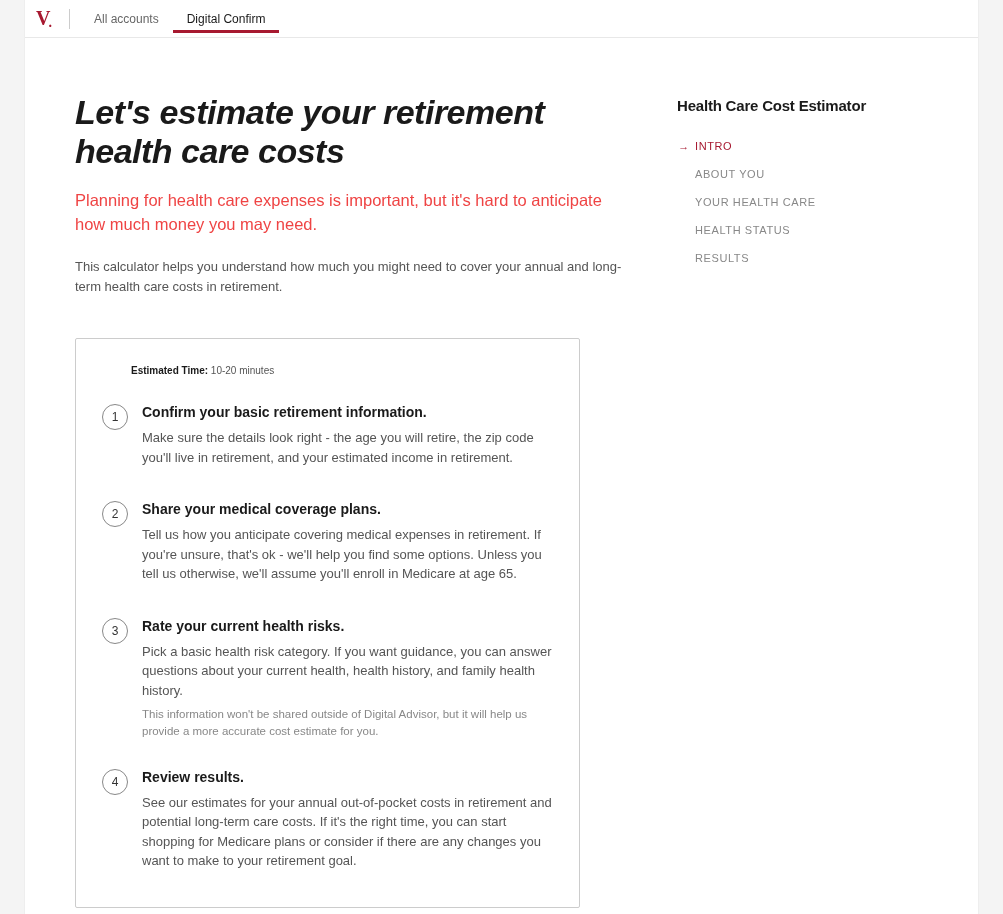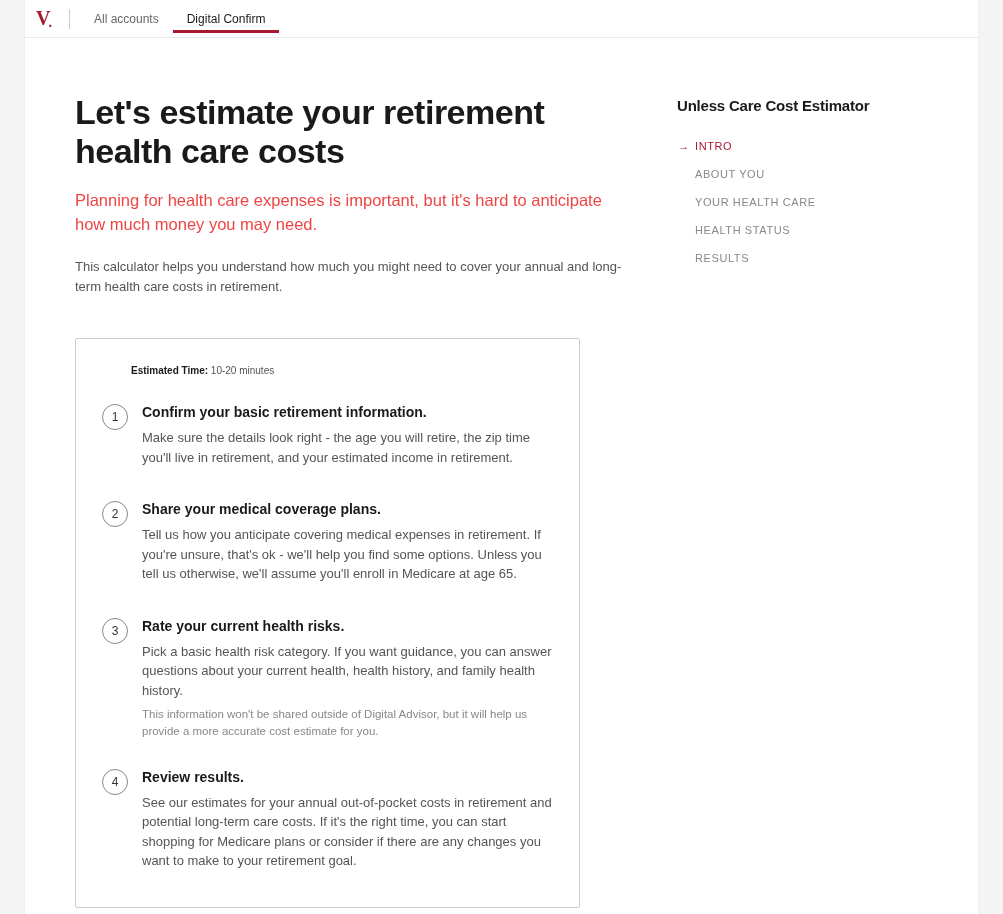--- a/index.html
+++ b/index.html
@@ -6,21 +6,21 @@
   body { font-family: -apple-system, BlinkMacSystemFont, "Segoe UI", Arial, sans-serif; background: #f4f4f4; color: #1a1a1a; }
   .page { background: #fff; width: 955px; margin: 0 auto; min-height: 914px; border-left:1px solid #eee; border-right:1px solid #eee;}
   .topbar { display:flex; align-items:center; height:38px; border-bottom:1px solid #e8e8e8; padding: 0 0 0 8px;}
   .logo { width:24px; height:24px; display:flex; align-items:center; justify-content:center; color:#a71930; font-weight:900; font-size:20px; font-family: Georgia, serif; margin-right:6px;}
   .vbar { width:1px; height:20px; background:#ccc; margin:0 10px 0 6px;}
   .nav-link { font-size:12px; color:#666; padding: 0 14px; height:26px; display:flex; align-items:center; cursor:pointer; position:relative;}
   .nav-link.active { color:#1a1a1a; }
   .nav-link.active::after { content:""; position:absolute; left:0; right:0; bottom:-1px; height:3px; background:#a71930;}
   .content-wrap { display:flex; padding: 55px 0 40px 0; }
   .main { width: 560px; margin-left: 50px; }
-  .title { font-size:34px; font-weight:800; line-height:1.15; letter-spacing:-0.5px; margin-bottom:18px;}
+  .title { font-size:34px; font-weight:800; line-height:1.15; letter-spacing:-0.5px; margin-bottom:18px;font-style:italic;}
   .lead { font-size:16.5px; color:#ef4444; line-height:1.45; margin-bottom:20px;}
   .subtext { font-size:13px; color:#555; line-height:1.5; margin-bottom:42px;}
   .card { border:1px solid #ccc; border-radius:2px; padding: 26px 26px 30px 26px; width:505px;}
   .card-title { font-size:19px; font-weight:800; margin-bottom:14px;}
   .est-time { font-size:10px; margin-bottom:28px;padding-left:29px; }
   .est-time-label { font-weight:700; }
   .est-time-val { color:#555; font-weight:400;}
   .step { display:flex; margin-bottom:28px;}
   .step:last-child { margin-bottom:0;}
   .step-num { width:26px; height:26px; min-width:26px; border:1px solid #888; border-radius:50%; display:flex; align-items:center; justify-content:center; font-size:12px; color:#333; margin-right:14px; margin-top:0px;}
@@ -60,21 +60,21 @@
       <div class="card">
         <div class="est-time">
           <span class="est-time-label">Estimated Time:</span>
           <span class="est-time-val">10-20 minutes</span>
         </div>
         <div id="steps">
             <div class="step">
     <div class="step-num">1</div>
     <div class="step-body">
       <div class="step-title">Confirm your basic retirement information.</div>
-      <div class="step-desc">Make sure the details look right - the age you will retire, the zip time you'll live in retirement, and your estimated income in retirement.</div>
+      <div class="step-desc">Make sure the details look right - the age you will retire, the zip code you'll live in retirement, and your estimated income in retirement.</div>
 
     </div>
             </div>
             <div class="step">
     <div class="step-num">2</div>
     <div class="step-body">
       <div class="step-title">Share your medical coverage plans.</div>
       <div class="step-desc">Tell us how you anticipate covering medical expenses in retirement. If you're unsure, that's ok - we'll help you find some options. Unless you tell us otherwise, we'll assume you'll enroll in Medicare at age 65.</div>
 
     </div>
@@ -94,21 +94,21 @@
       <div class="step-desc">See our estimates for your annual out-of-pocket costs in retirement and potential long-term care costs. If it's the right time, you can start shopping for Medicare plans or consider if there are any changes you want to make to your retirement goal.</div>
 
     </div>
             </div>
           </div>
       </div>
 
     </div>
 
     <div class="sidebar">
-      <div class="sidebar-title">Unless Care Cost Estimator</div>
+      <div class="sidebar-title">Health Care Cost Estimator</div>
       <div id="side-items">
           <div class="side-item active">
             <span class="side-arrow">→</span>
             <span>INTRO</span>
           </div>
           <div class="side-item">
             <span class="side-arrow">→</span>
             <span>ABOUT YOU</span>
           </div>
           <div class="side-item">

